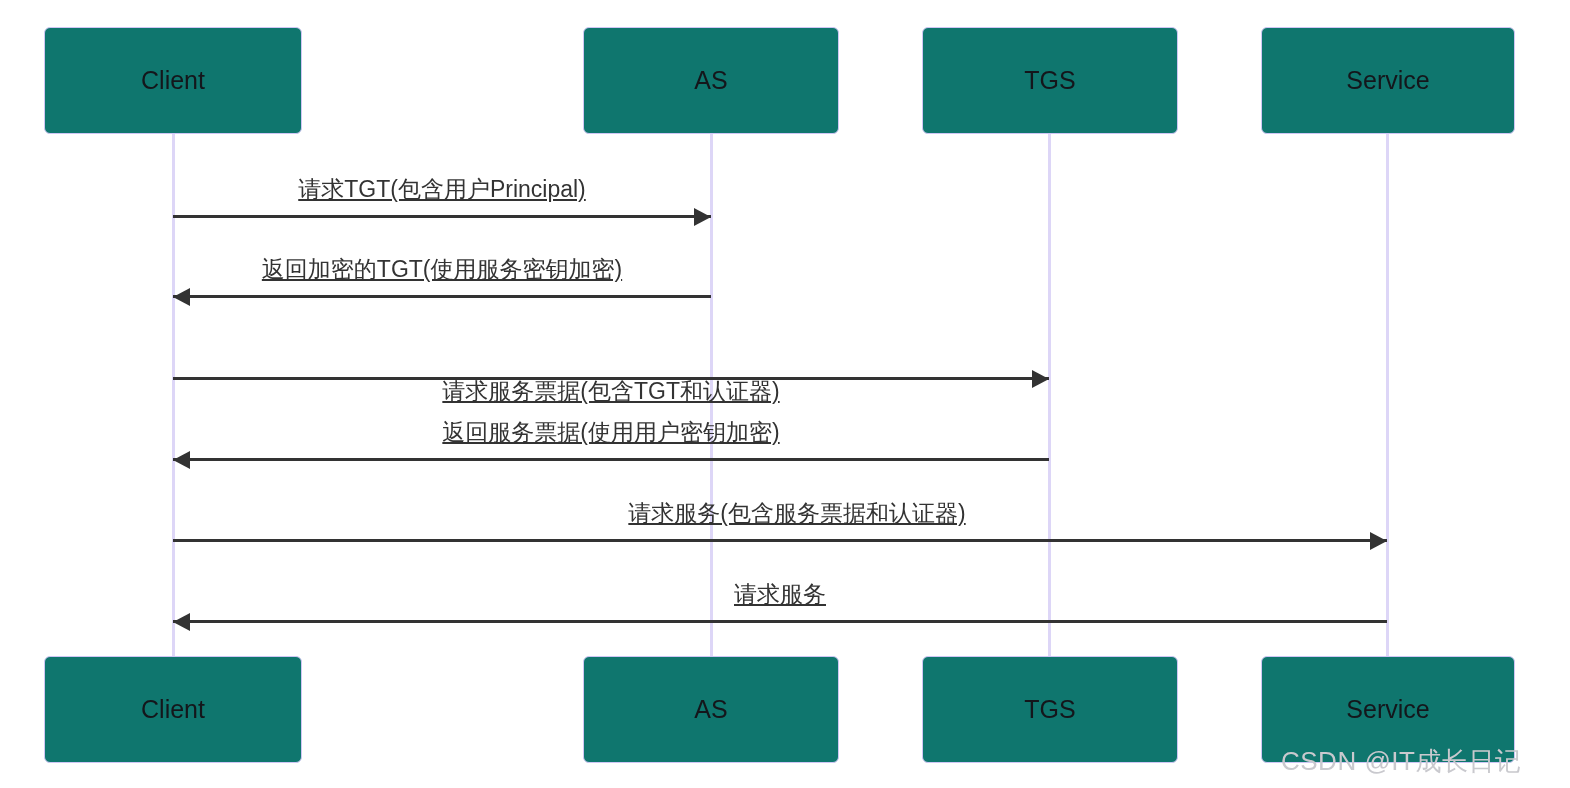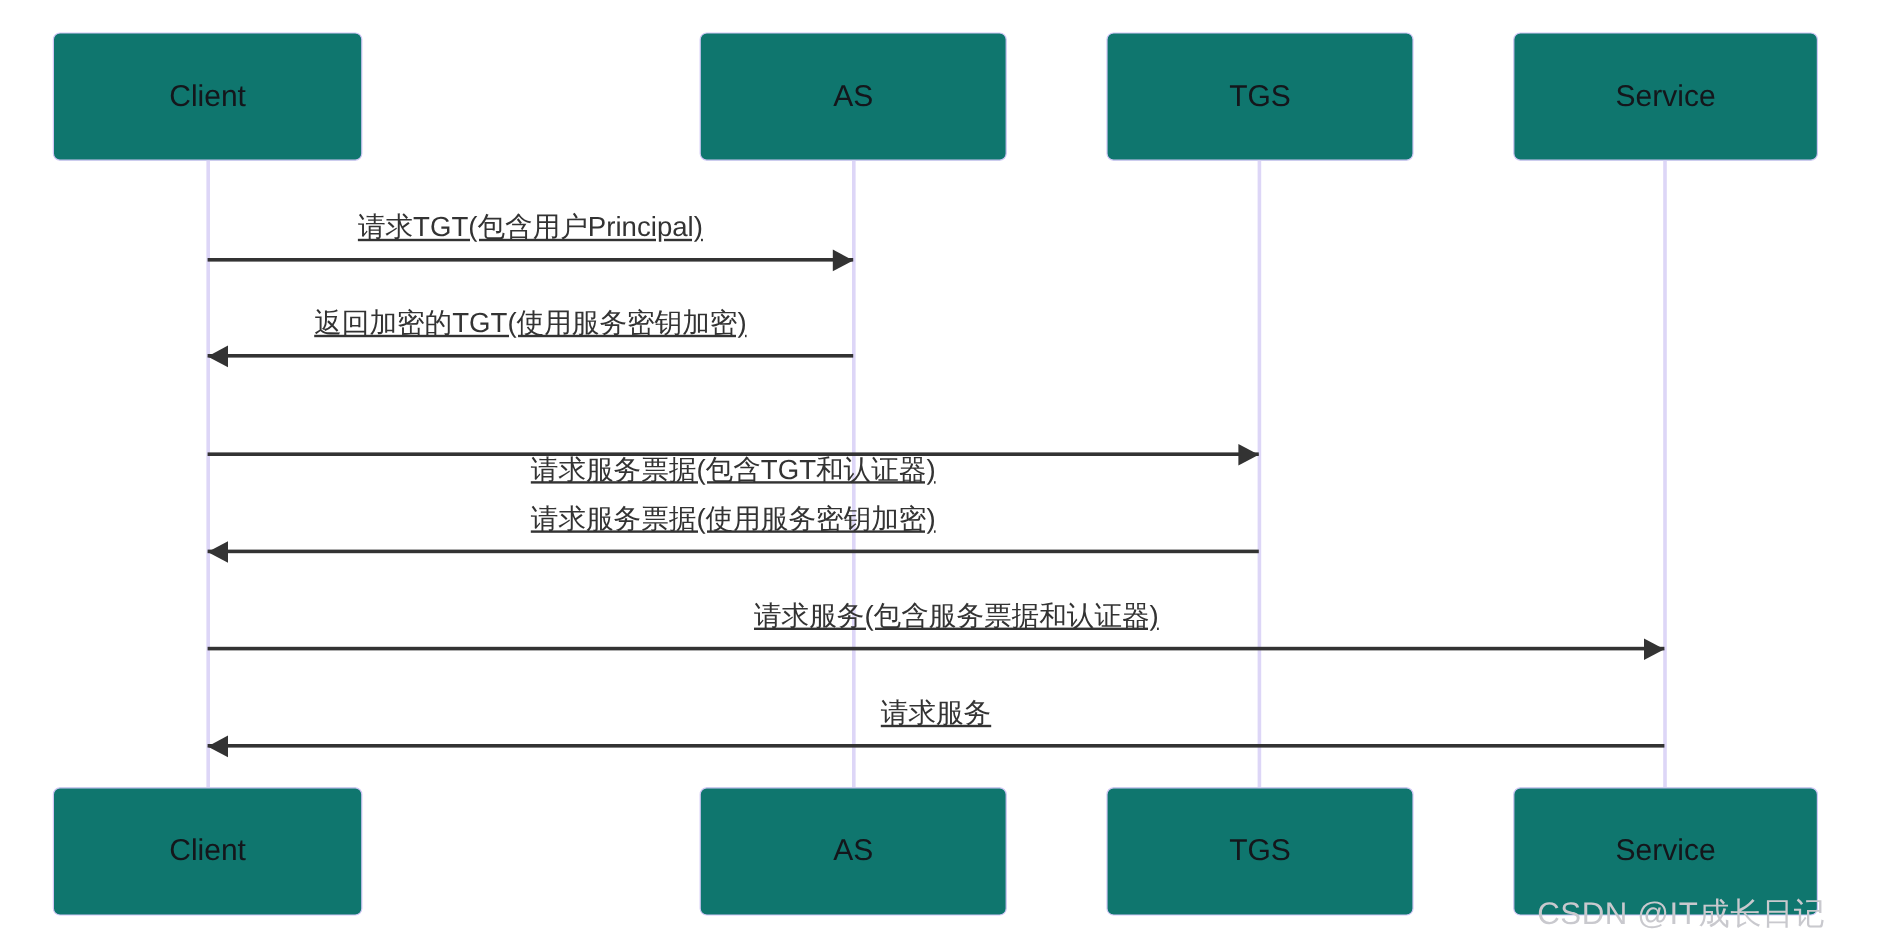--- a/index.html
+++ b/index.html
@@ -131,21 +131,21 @@
         <div class="message-label" style="left: 269px; top: -37px;">返回加密的TGT(使用服务密钥加密)</div>
       </div>
       <div class="message" style="left: 173px; top: 377px; width: 876px;">
         <div class="message-line" style="width: 876px;"></div>
         <div class="arrowhead right" style="left: 859px;"></div>
         <div class="message-label" style="left: 438px; top: -37px; margin-top: 40px;">请求服务票据(包含TGT和认证器)</div>
       </div>
       <div class="message" style="left: 173px; top: 458px; width: 876px;">
         <div class="message-line" style="width: 876px;"></div>
         <div class="arrowhead left" style="left: 0px;"></div>
-        <div class="message-label" style="left: 438px; top: -37px;">请求服务票据(使用服务密钥加密)</div>
+        <div class="message-label" style="left: 438px; top: -37px;">返回服务票据(使用用户密钥加密)</div>
       </div>
       <div class="message" style="left: 173px; top: 539px; width: 1214px;">
         <div class="message-line" style="width: 1214px;"></div>
         <div class="arrowhead right" style="left: 1197px;"></div>
         <div class="message-label" style="left: 624px; top: -37px;">请求服务(包含服务票据和认证器)</div>
       </div>
       <div class="message" style="left: 173px; top: 620px; width: 1214px;">
         <div class="message-line" style="width: 1214px;"></div>
         <div class="arrowhead left" style="left: 0px;"></div>
         <div class="message-label" style="left: 607px; top: -37px;">请求服务</div>

